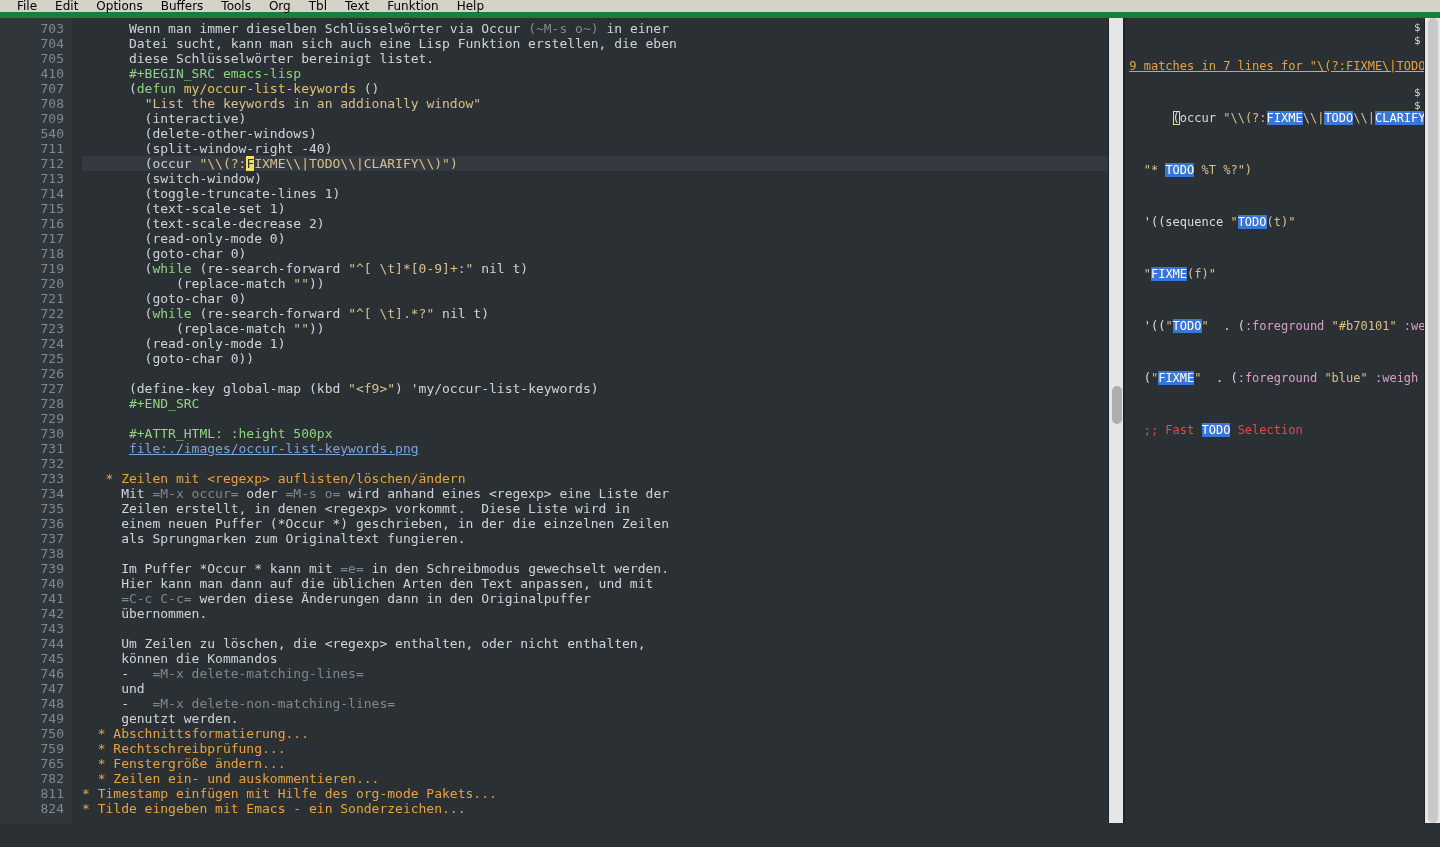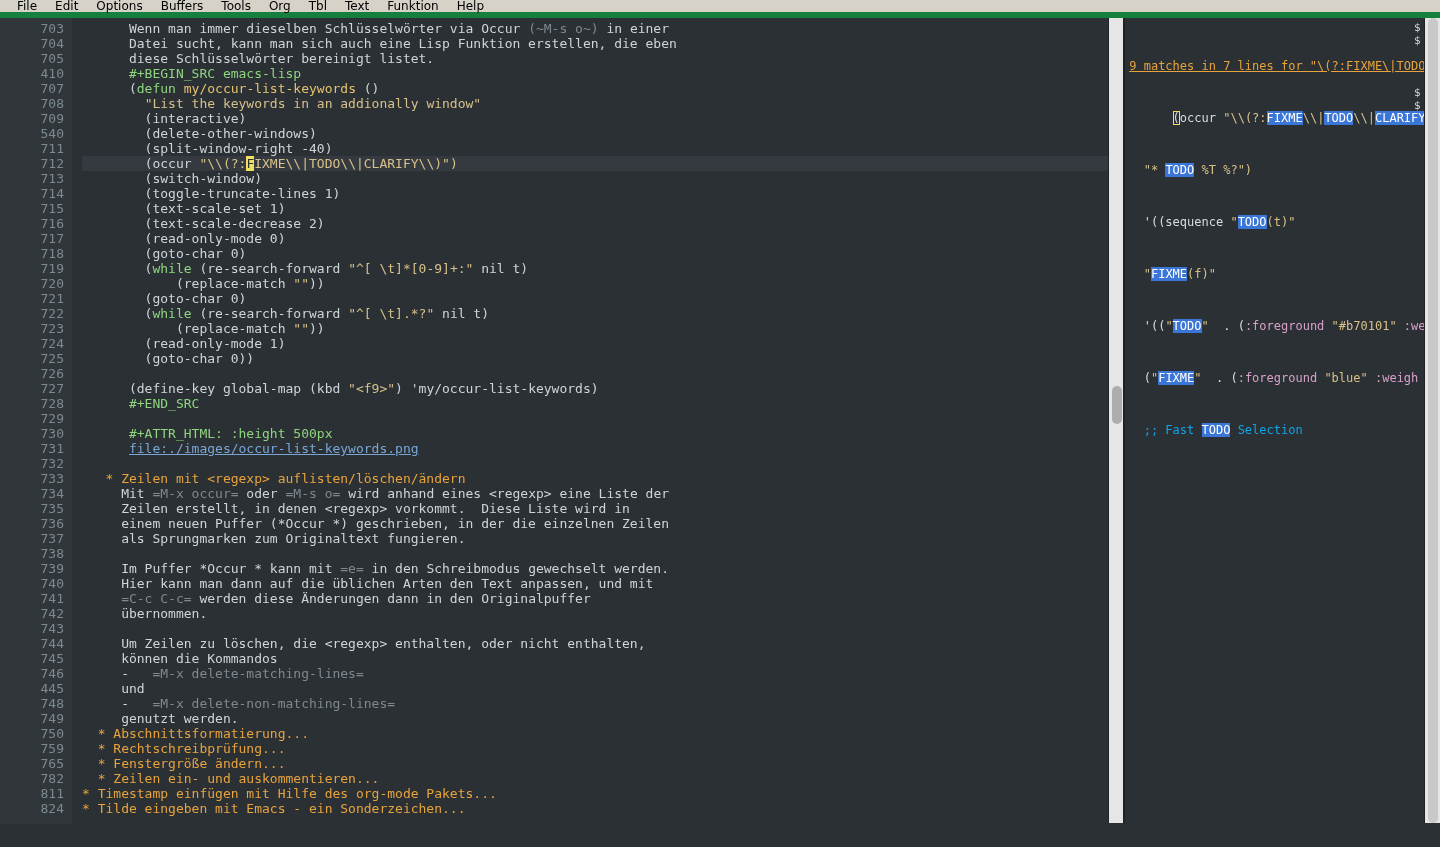--- a/index.html
+++ b/index.html
@@ -190,21 +190,21 @@
   .c-paren { color: #ced5da; }
   .cursor-box {
     background: #f0e060;
     color: #2b3034;
   }
   .hl-match { background: #3a76d8; color: #ffffff; }
   .occ-hdr  { color: #e8a33d; text-decoration: underline; }
   .occ-white{ color: #d8dde1; }
   .occ-str  { color: #d7c08a; }
   .occ-pink { color: #d6a0c8; margin-top: 36px; }
-  .occ-green{ color: #0ea5e9; }
+  .occ-green{ color: #ef4444; }
   .occ-cursor {
     outline: 1px solid #f0e060;
     outline-offset: -1px;
   }
 </style>
 </head>
 <body>
 
 <div id="menubar">
   <div class="menu-item">File</div>
@@ -262,21 +262,21 @@
           <div>737</div>
           <div>738</div>
           <div>739</div>
           <div>740</div>
           <div>741</div>
           <div>742</div>
           <div>743</div>
           <div>744</div>
           <div>745</div>
           <div>746</div>
-          <div>445</div>
+          <div>747</div>
           <div>748</div>
           <div>749</div>
           <div>750</div>
           <div>759</div>
           <div>765</div>
           <div>782</div>
           <div>811</div>
           <div>824</div>
         </div>
       <div id="fringe-left"></div>

